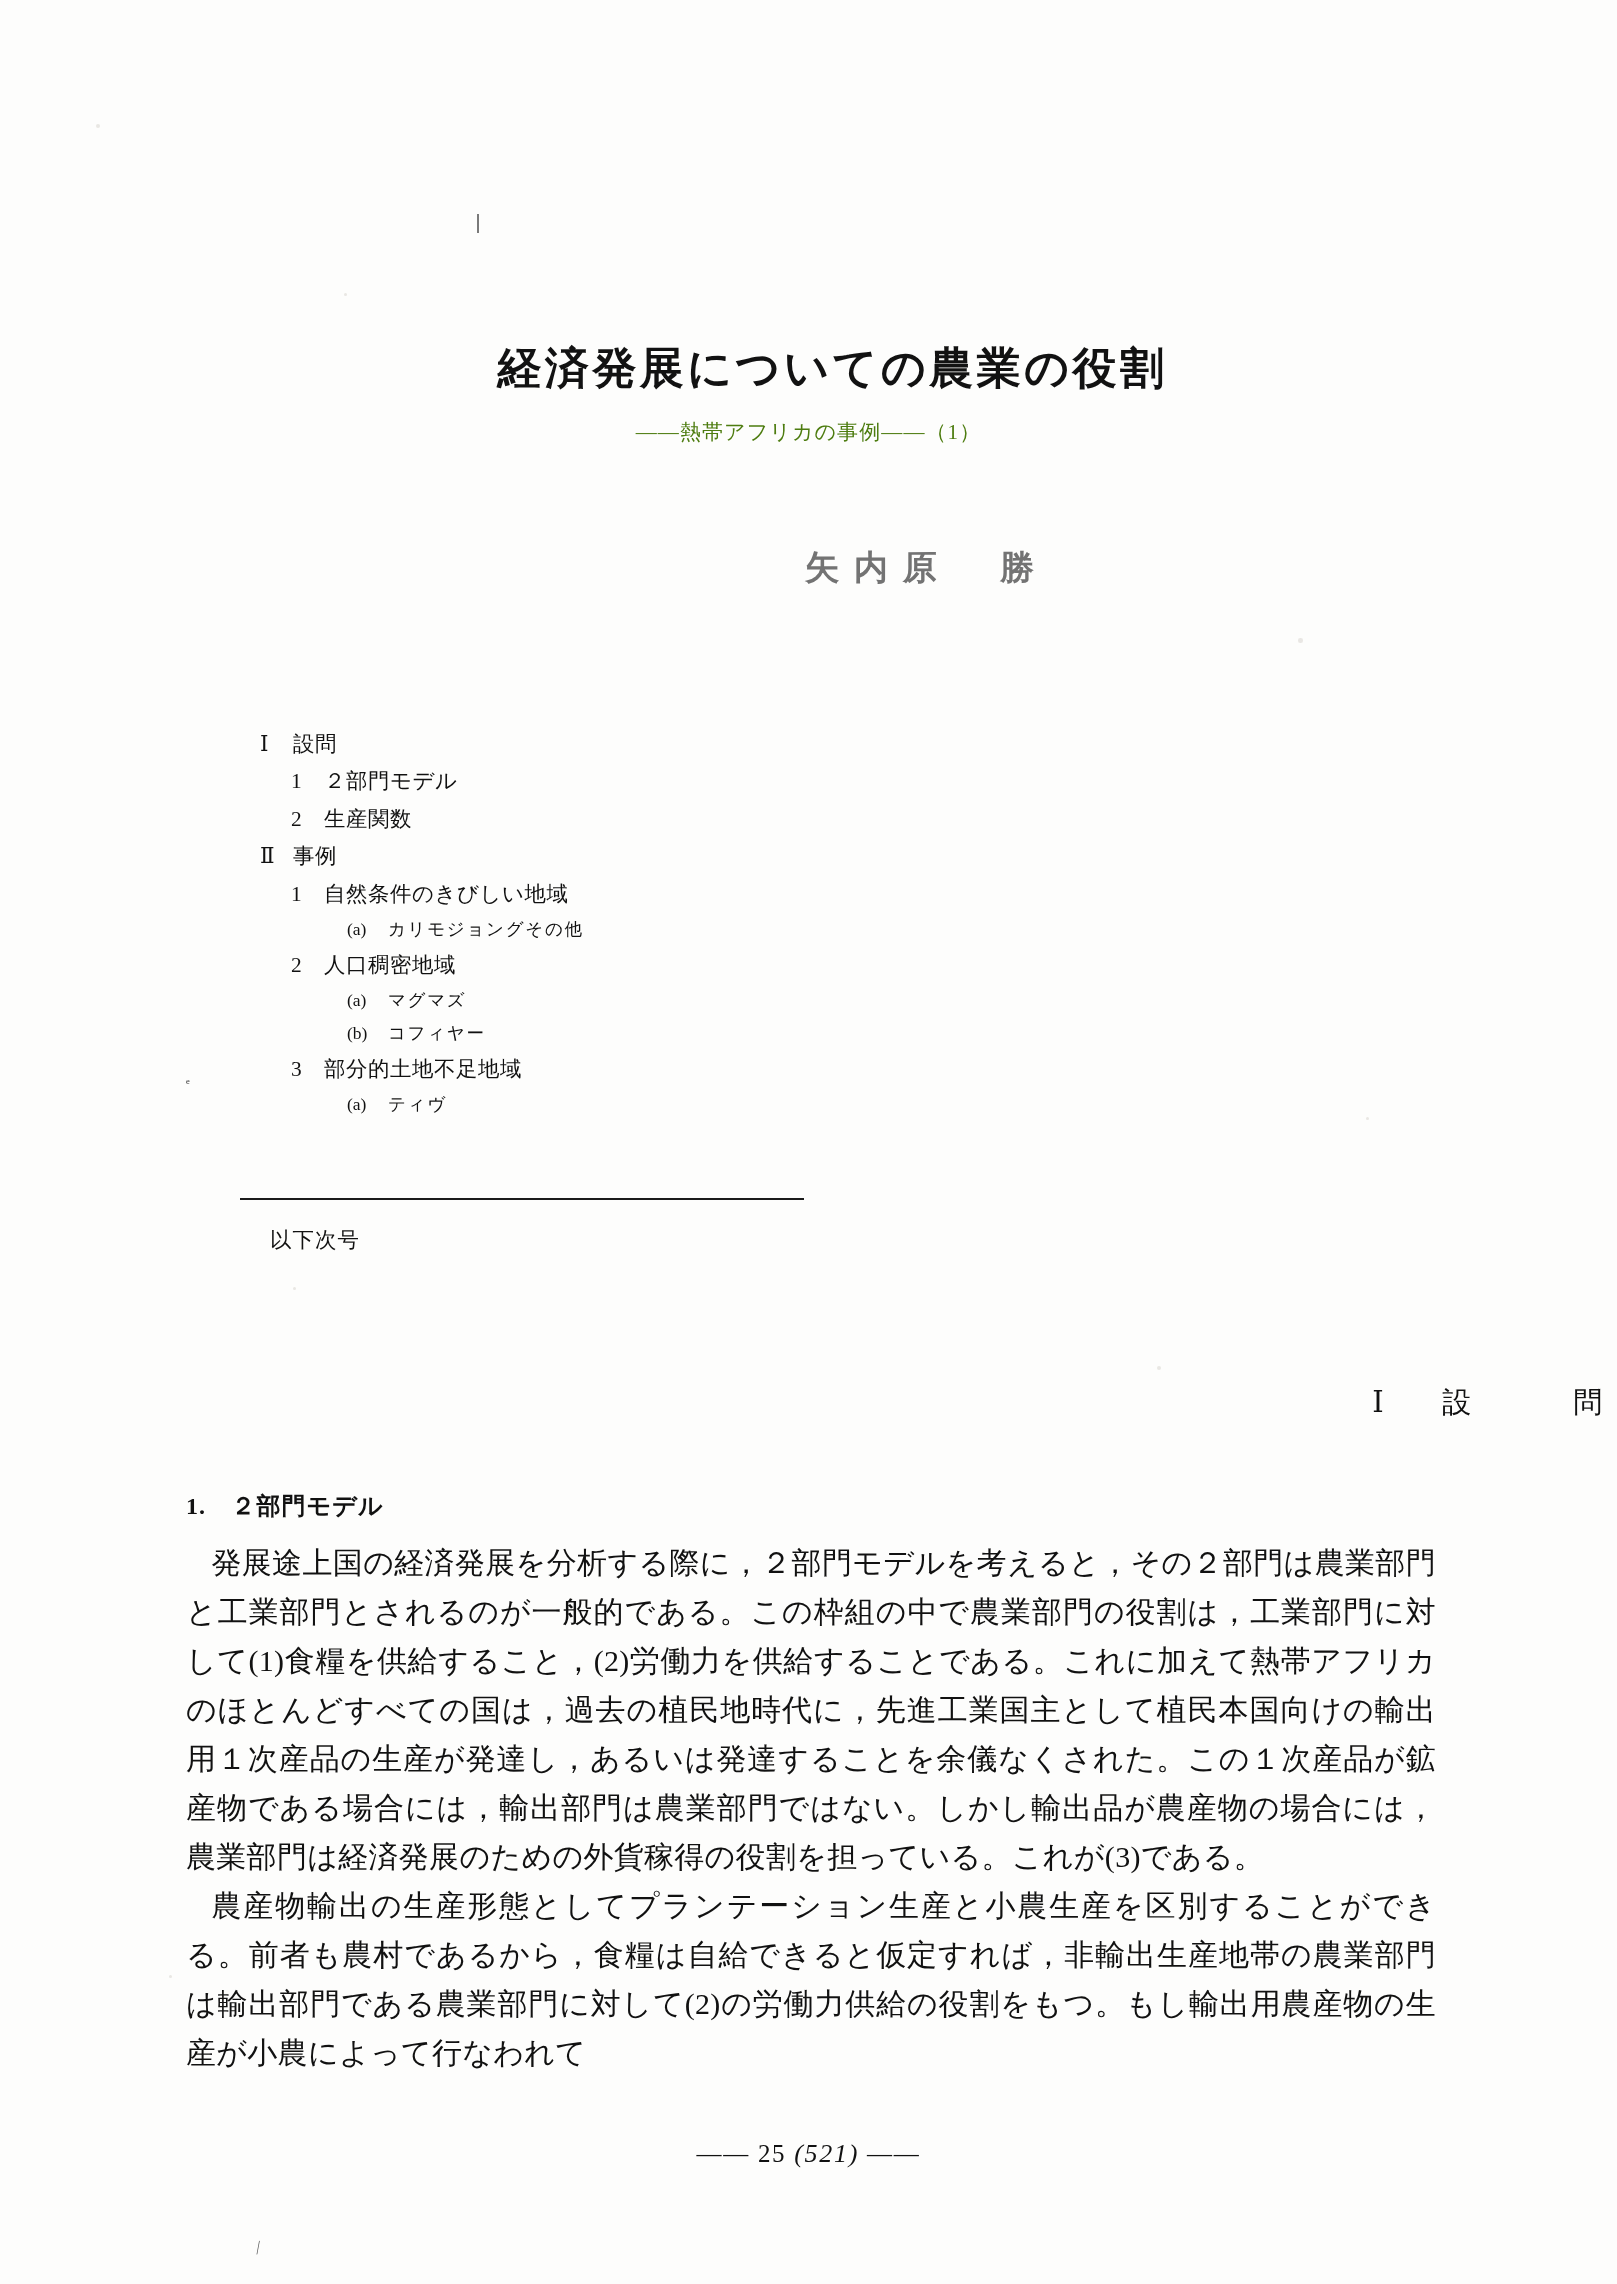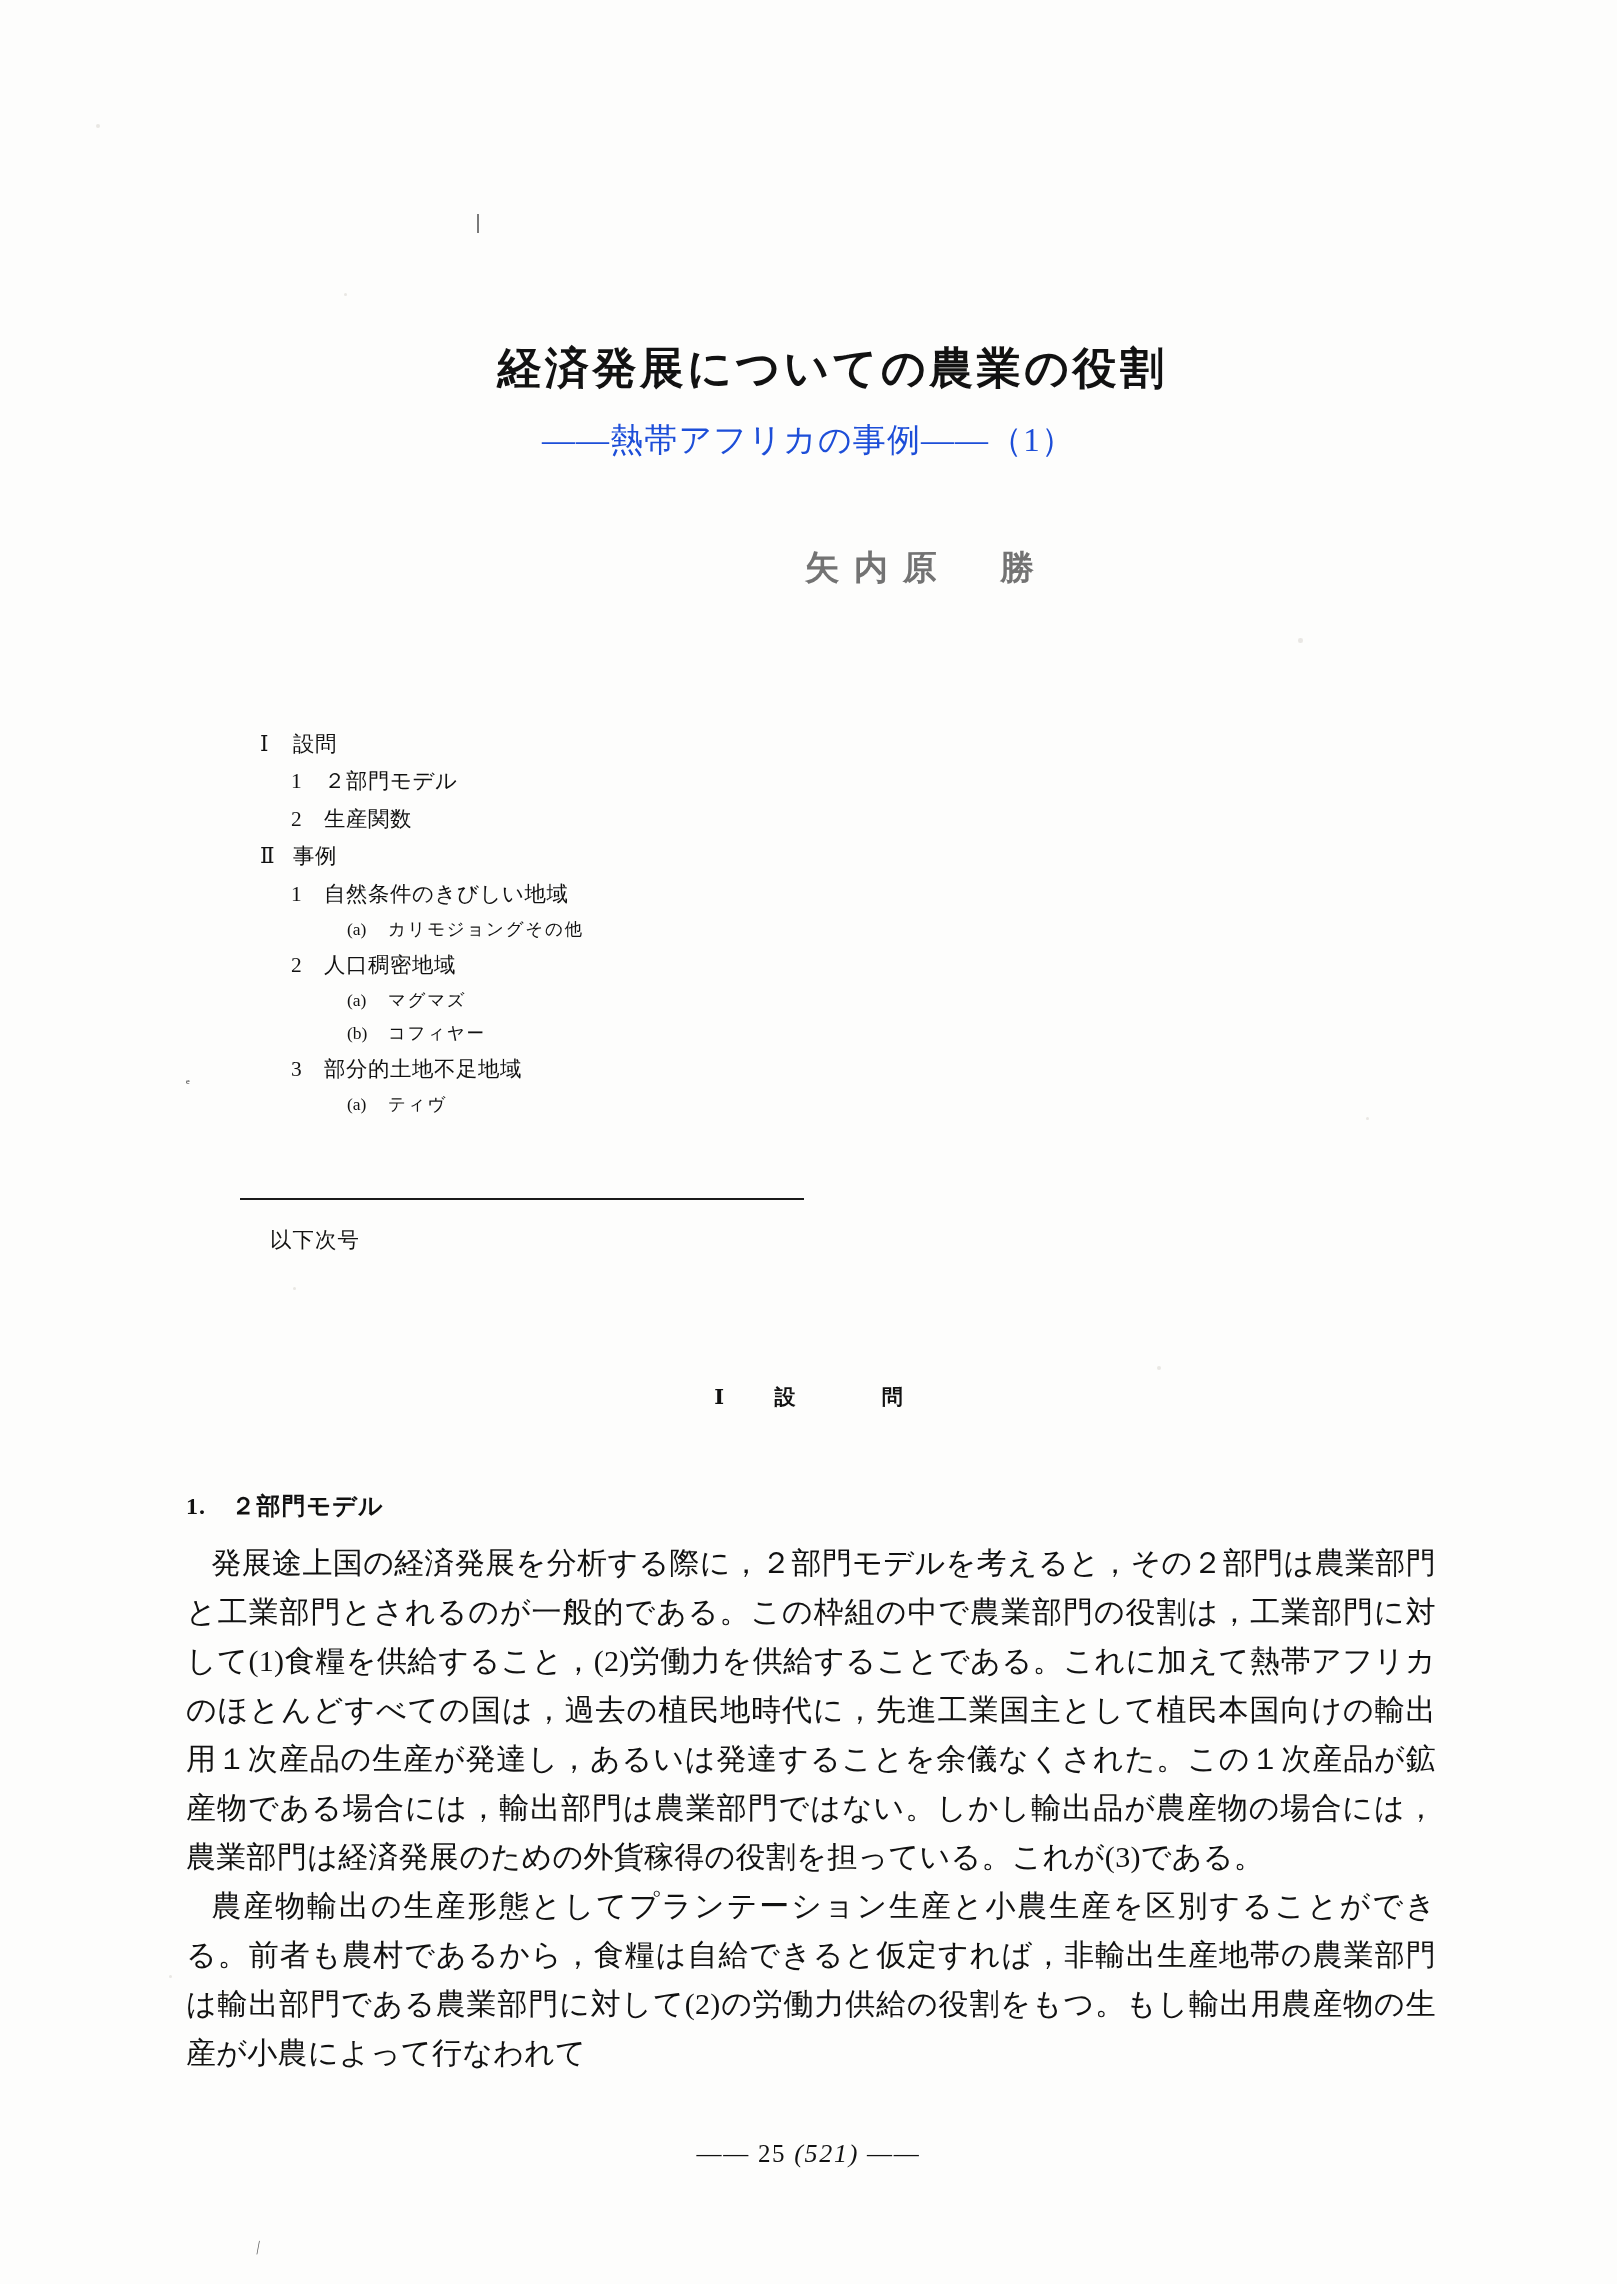--- a/index.html
+++ b/index.html
@@ -37,23 +37,23 @@
     font-weight: 700;
     color: #121212;
     margin-left: 24px;
   }
   .subtitle {
     position: absolute;
     top: 418px;
     left: 0;
     width: 100%;
     text-align: center;
-    font-size: 33px;
+    font-size: 21px;
     letter-spacing: 1.1px;
-    color: #1d4ed8;
+    color: #4d7c0f;
   }
   .author {
     position: absolute;
     top: 545px;
     left: 0;
     width: 100%;
     text-align: center;
     font-size: 34px;
     font-weight: 700;
     letter-spacing: 14.7px;
@@ -102,23 +102,23 @@
     font-size: 21.4px;
     letter-spacing: 1.1px;
     text-align: right;
   }
 
   .section-head {
     position: absolute;
     top: 1383px;
     left: 0;
     width: 100%;
-    text-align: center;
-    font-size: 21px;
-    font-weight: 700;
+    text-align: right;
+    font-size: 29px;
+    font-weight: 400;
     letter-spacing: 14.7px;
     padding-left: 14.7px;
     box-sizing: border-box;
   }
 
   .sub-head {
     position: absolute;
     top: 1490px;
     left: 186px;
     font-size: 24px;

